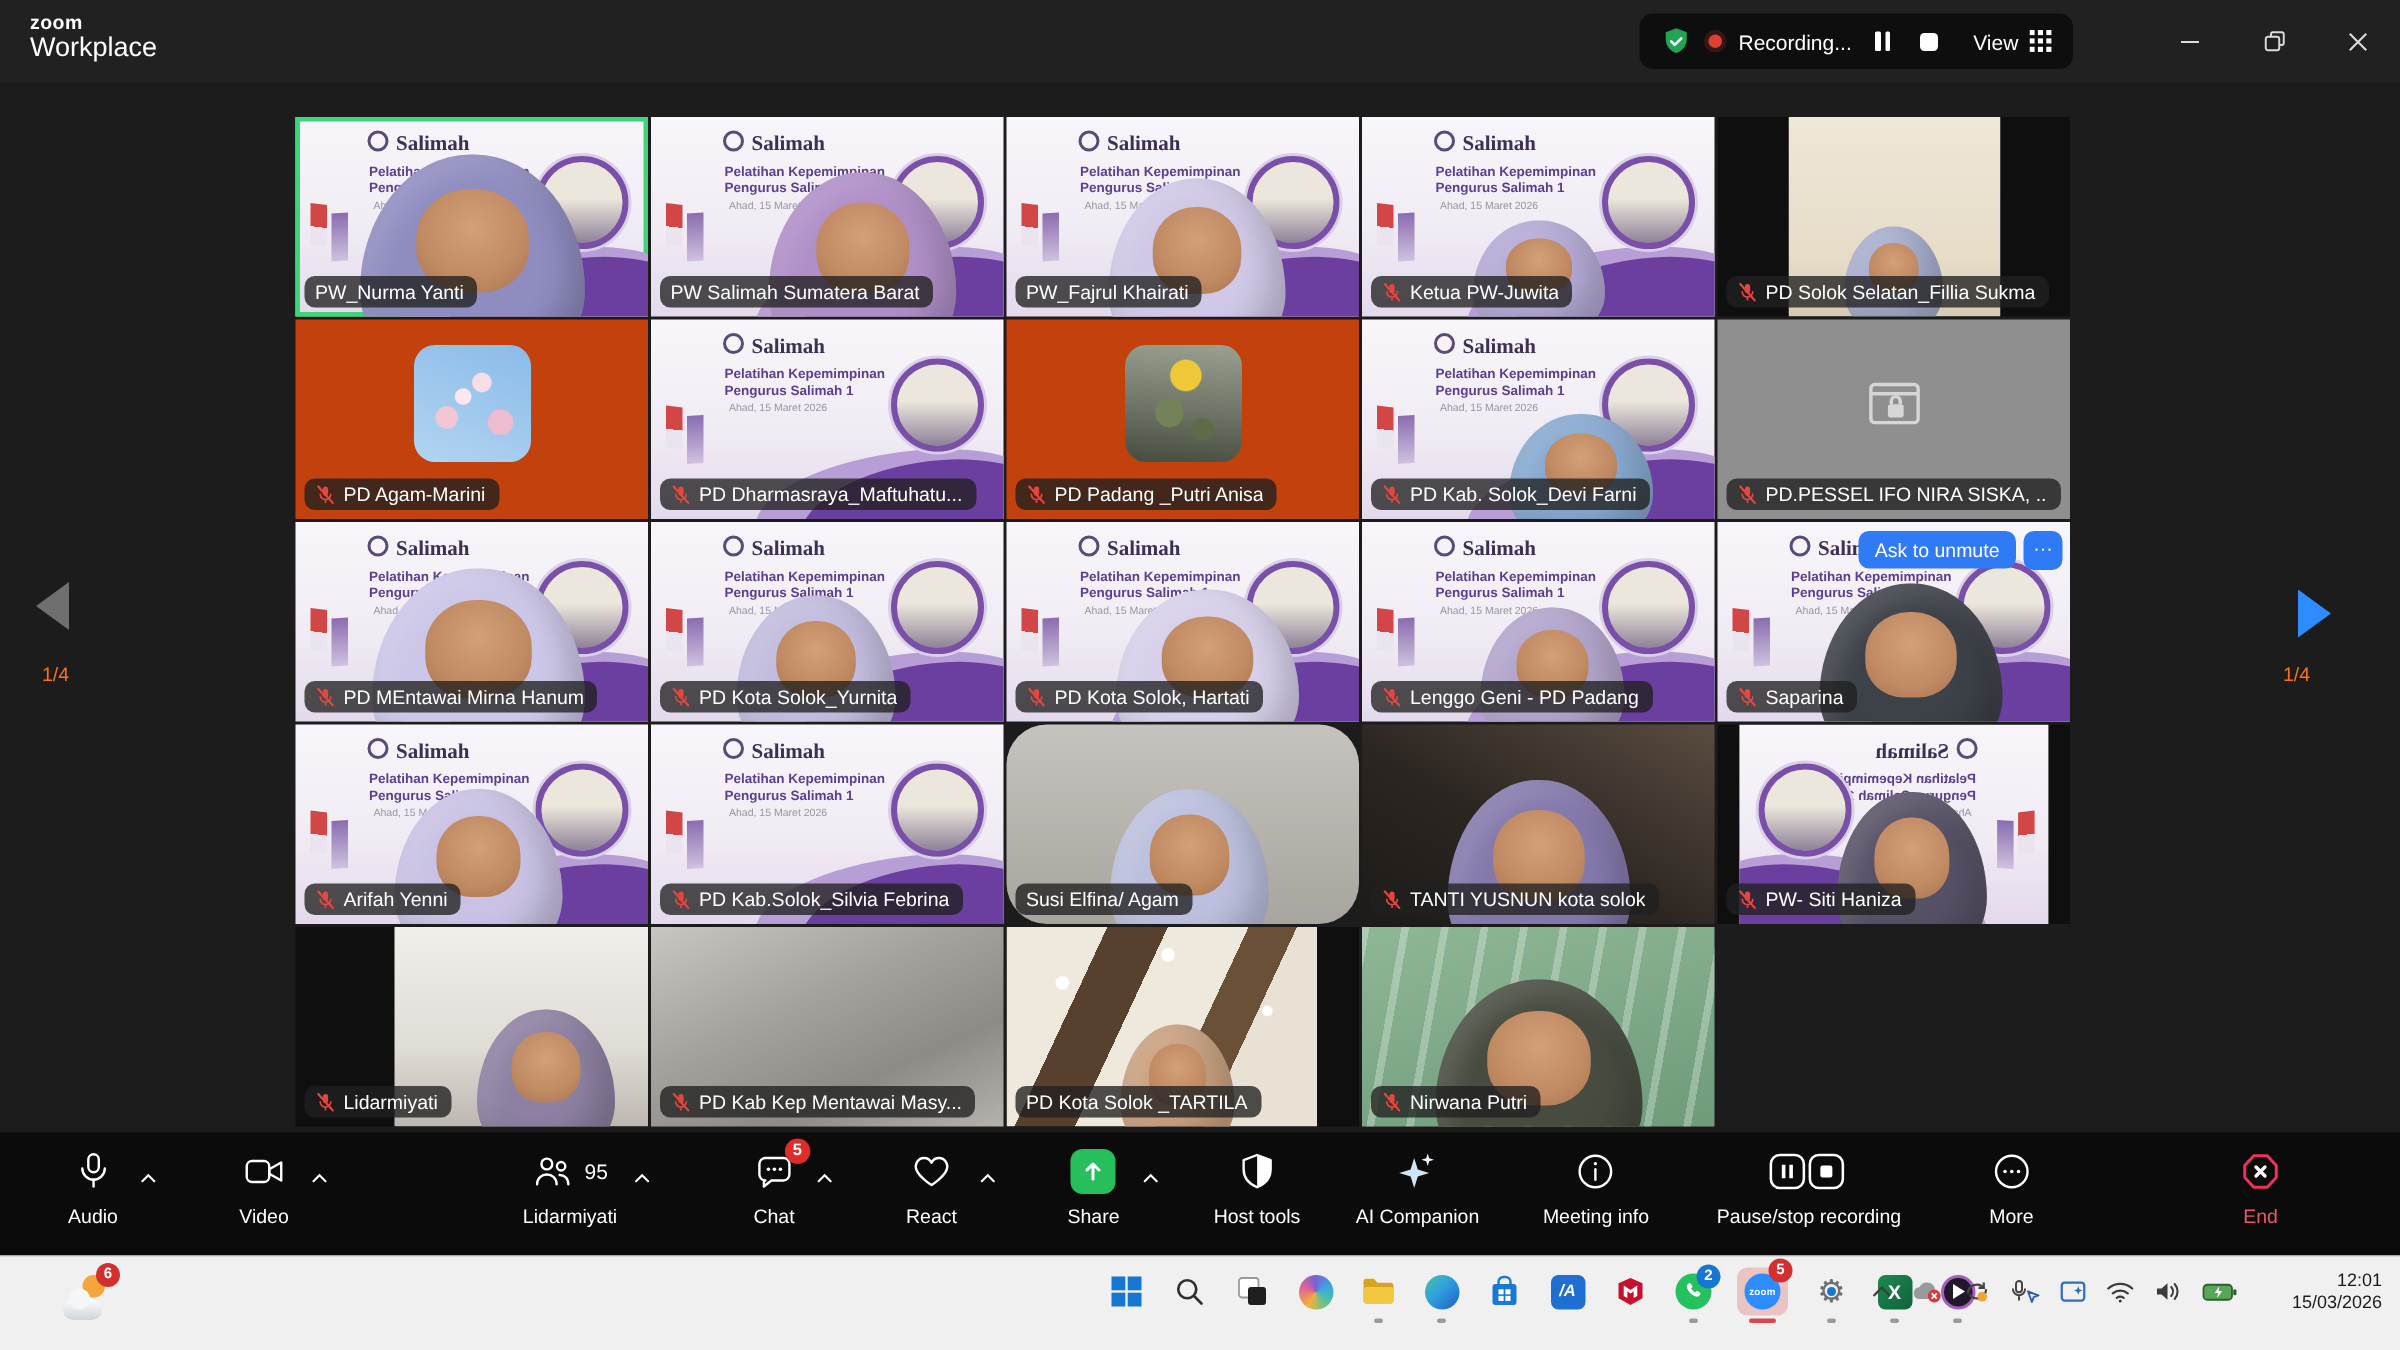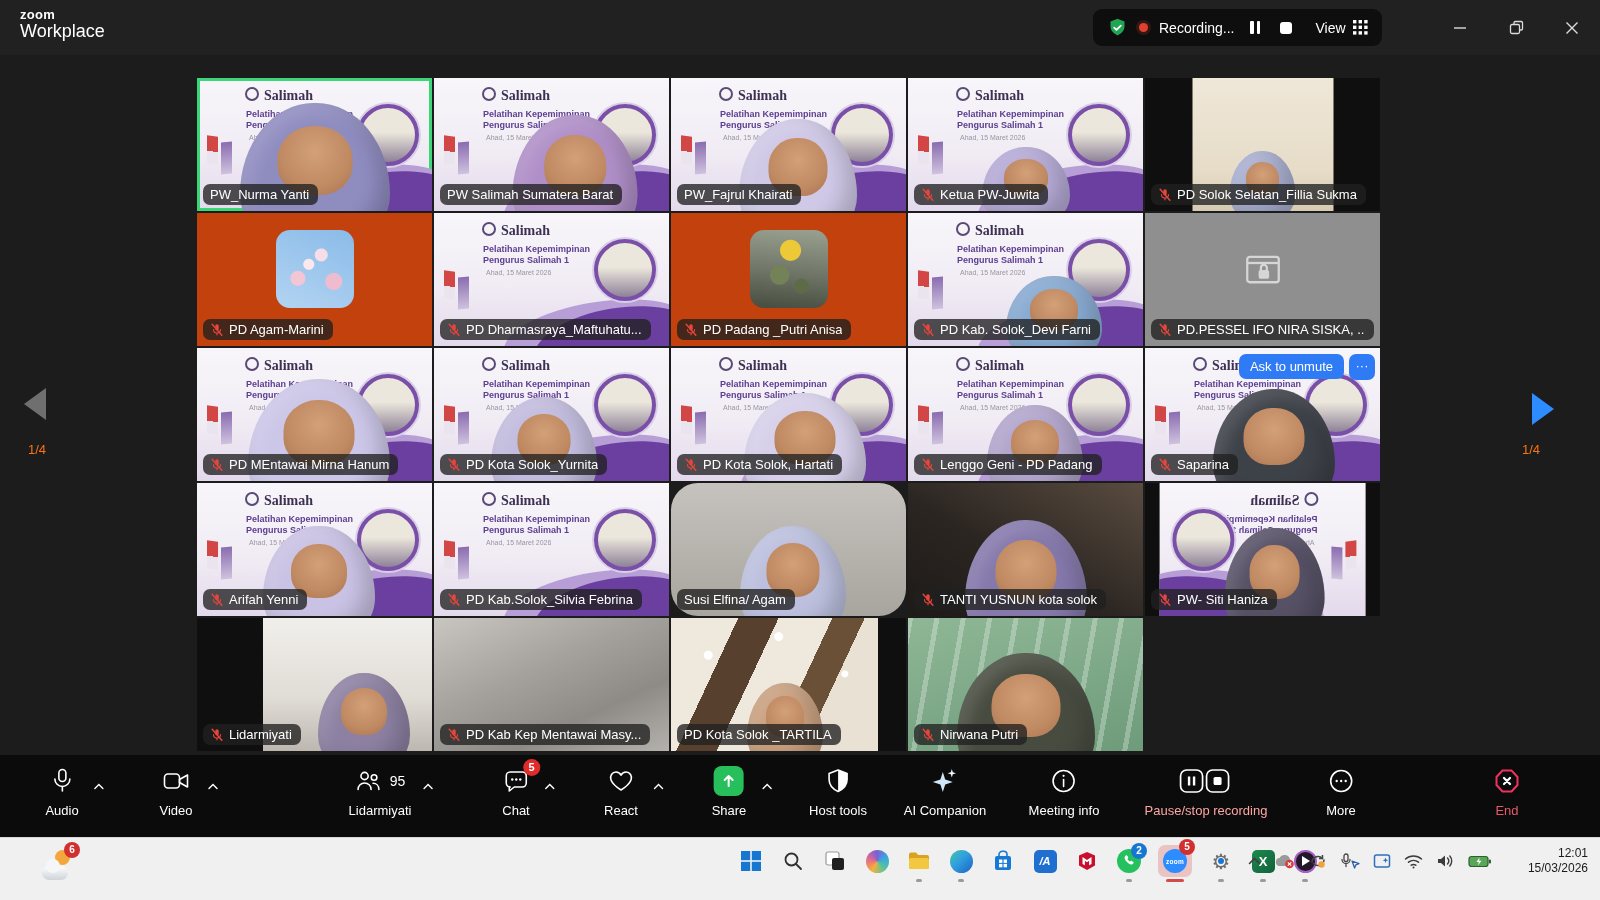--- a/index.html
+++ b/index.html
@@ -116,21 +116,21 @@
                border-left:22px solid #2d8cff; }
   .page-num { position:absolute; color:#f97316; font-size:13px; }
   .page-left { left:28px; top:387px; } .page-right { left:1522px; top:387px; }
 
   
   .ztoolbar { position:absolute; left:0; top:755px; width:1600px; height:82px; background:#0b0b0b; }
   .tb-item { position:absolute; top:11px; transform:translateX(-50%); display:flex; flex-direction:column;
              align-items:center; gap:7px; color:#fff; cursor:pointer; }
   .tb-icon { height:30px; display:flex; align-items:center; gap:7px; position:relative; }
   .tb-label { font-size:13px; white-space:nowrap; }
-  .tb-label.dim { color:#fca5a5; }
+  .tb-label.dim { color:#ffffff; }
   .tb-label.danger { color:#e8596b; }
   .tb-count { font-size:14px; color:#fff; }
   .tb-caret { position:absolute; top:10px; right:-26px; cursor:pointer; }
   .tb-badge { position:absolute; top:-7px; right:-11px; min-width:17px; height:17px; border-radius:9px;
               background:#e02b2b; color:#fff; font-size:11px; font-weight:bold; line-height:17px;
               text-align:center; padding:0 3px; }
   .share-sq { width:30px; height:30px; border-radius:8px; background:#26bf5c;
               display:flex; align-items:center; justify-content:center; }
 
   

